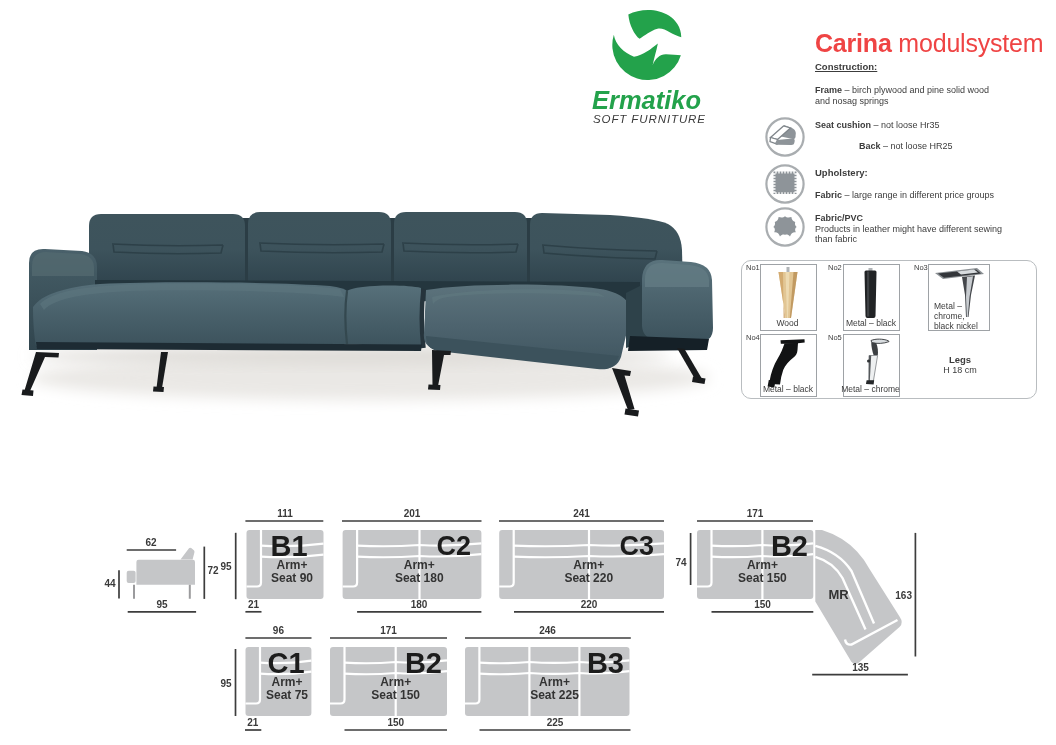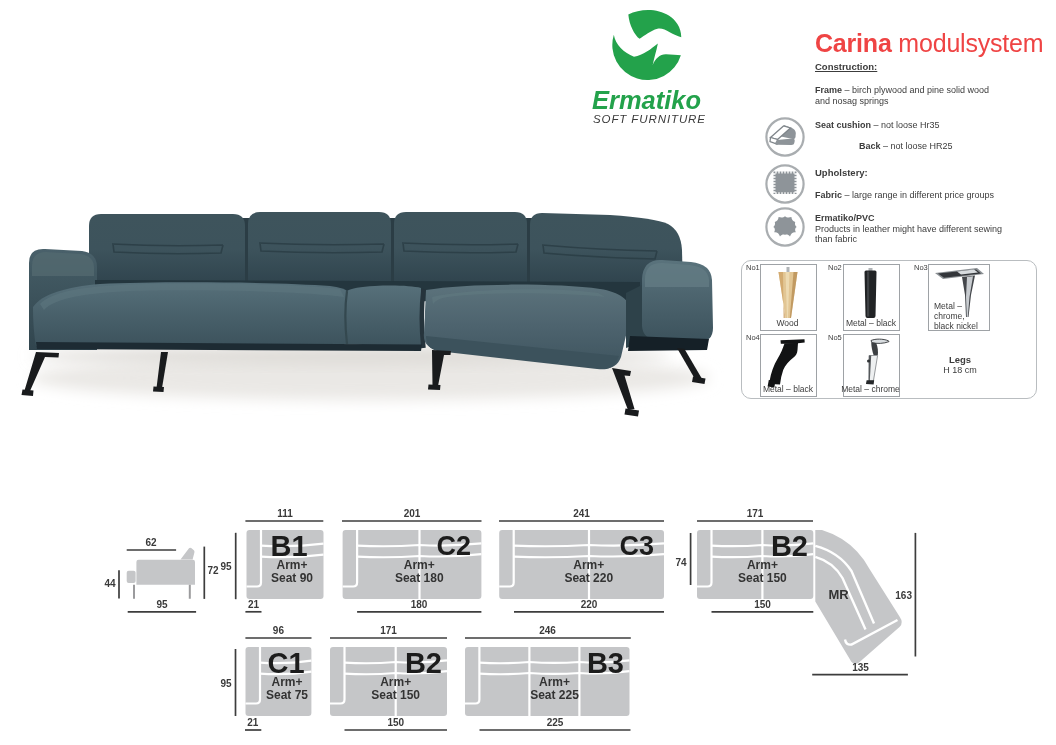--- a/index.html
+++ b/index.html
@@ -30,21 +30,21 @@
 <div class="abs txt" style="left:815px;top:85px;font-size:9px;line-height:10.5px;"><b>Frame</b> – birch plywood and pine solid wood<br>and nosag springs</div>
 
 <div class="abs txt" style="left:815px;top:120px;font-size:9px;"><b>Seat cushion</b> – not loose Hr35</div>
 
 <div class="abs txt" style="left:815px;top:141px;font-size:9px;padding-left:44px;"><b>Back</b> – not loose HR25</div>
 
 <div class="abs txt" style="left:815px;top:167px;font-size:9.5px;font-weight:bold;">Upholstery:</div>
 
 <div class="abs txt" style="left:815px;top:190px;font-size:9px;"><b>Fabric</b> – large range in different price groups</div>
 
-<div class="abs txt" style="left:815px;top:213px;font-size:9px;line-height:10.5px;"><b>Ermatiko/PVC</b><br>Products in leather might have different sewing<br>than fabric</div>
+<div class="abs txt" style="left:815px;top:213px;font-size:9px;line-height:10.5px;"><b>Fabric/PVC</b><br>Products in leather might have different sewing<br>than fabric</div>
 
 <svg class="abs" style="left:765px;top:117px" width="40" height="40" viewBox="0 0 40 40">
   <circle cx="20" cy="20" r="18.6" fill="#fff" stroke="#a9adb0" stroke-width="2.2"></circle>
   <path fill="#8e9499" d="M19,8 L27,11 Q30.5,12.5 30.8,16 L30.5,20 Q30.3,22.5 27.8,22 L16,19.5 Z"></path>
   <path fill="#fff" stroke="#7f858a" stroke-width="1.3" d="M5.5,20.5 L18.5,9 L25.5,11 L12.5,22.5 Z"></path>
   <path fill="#fff" stroke="#7f858a" stroke-width="1.3" d="M5.5,20.5 L12.5,22.5 L12,27 L5,24.5 Z"></path>
   <path fill="#8e9499" d="M12,23 L27.5,21.5 Q30,21.7 29.7,24 L29.4,25.5 Q29.1,28 26.3,28 L11.5,27.8 Q10,27.7 10.3,25.5 Z"></path>
 </svg>
 
 <svg class="abs" style="left:765px;top:164px" width="40" height="40" viewBox="0 0 40 40">

